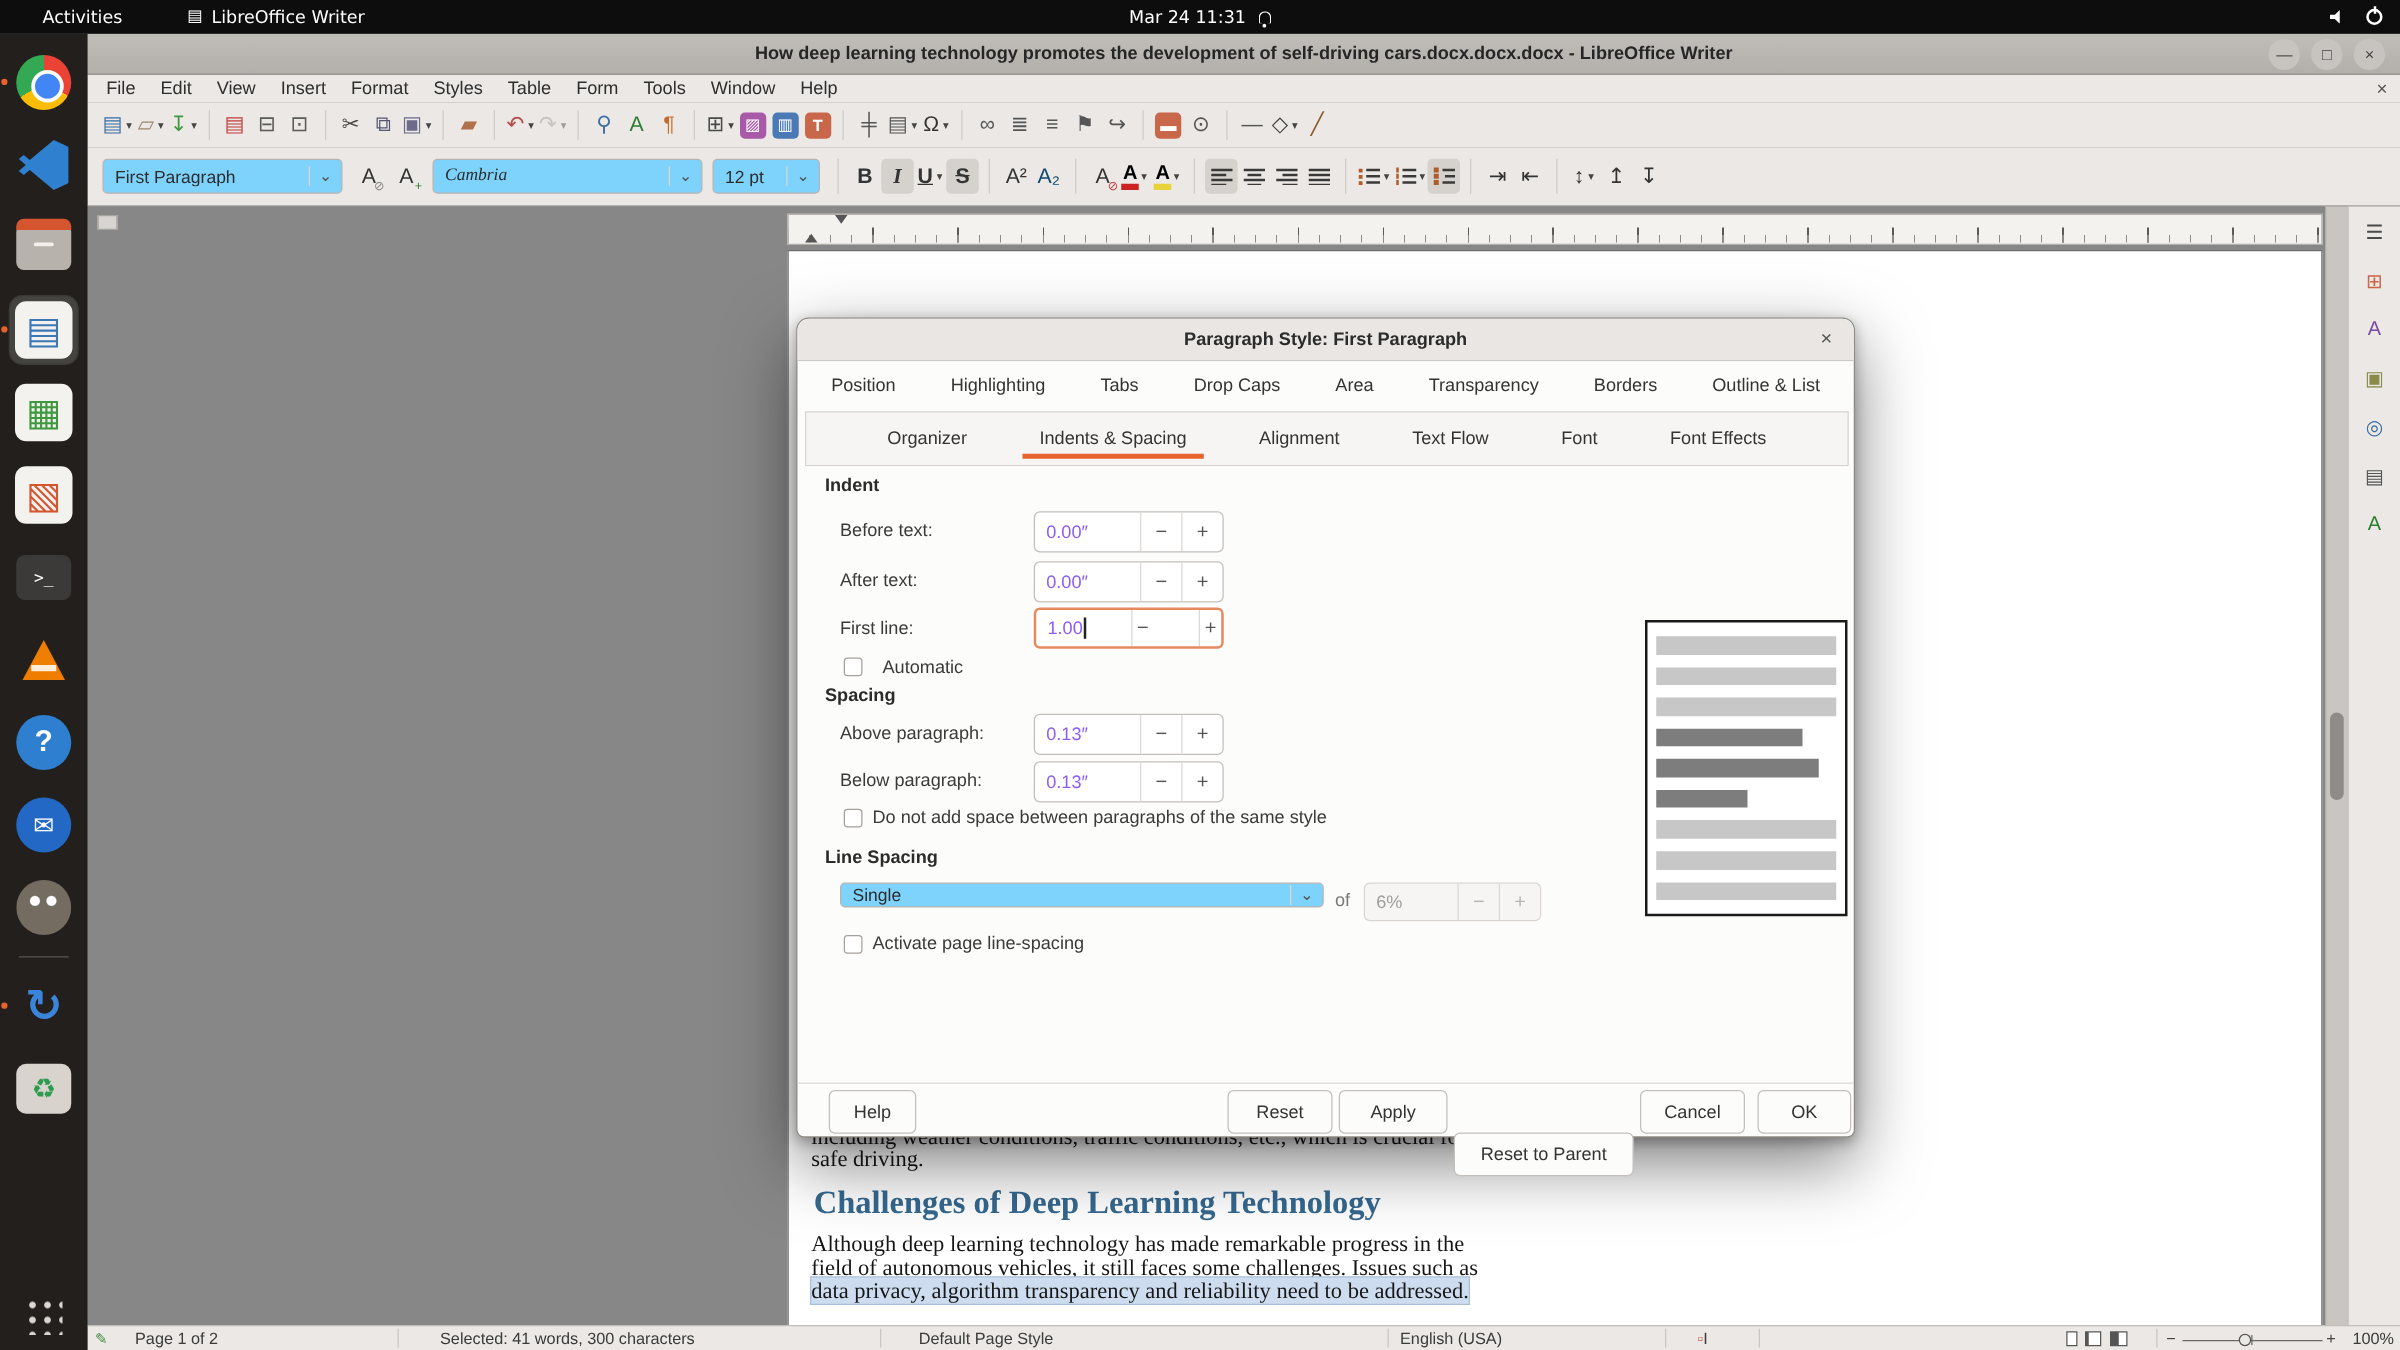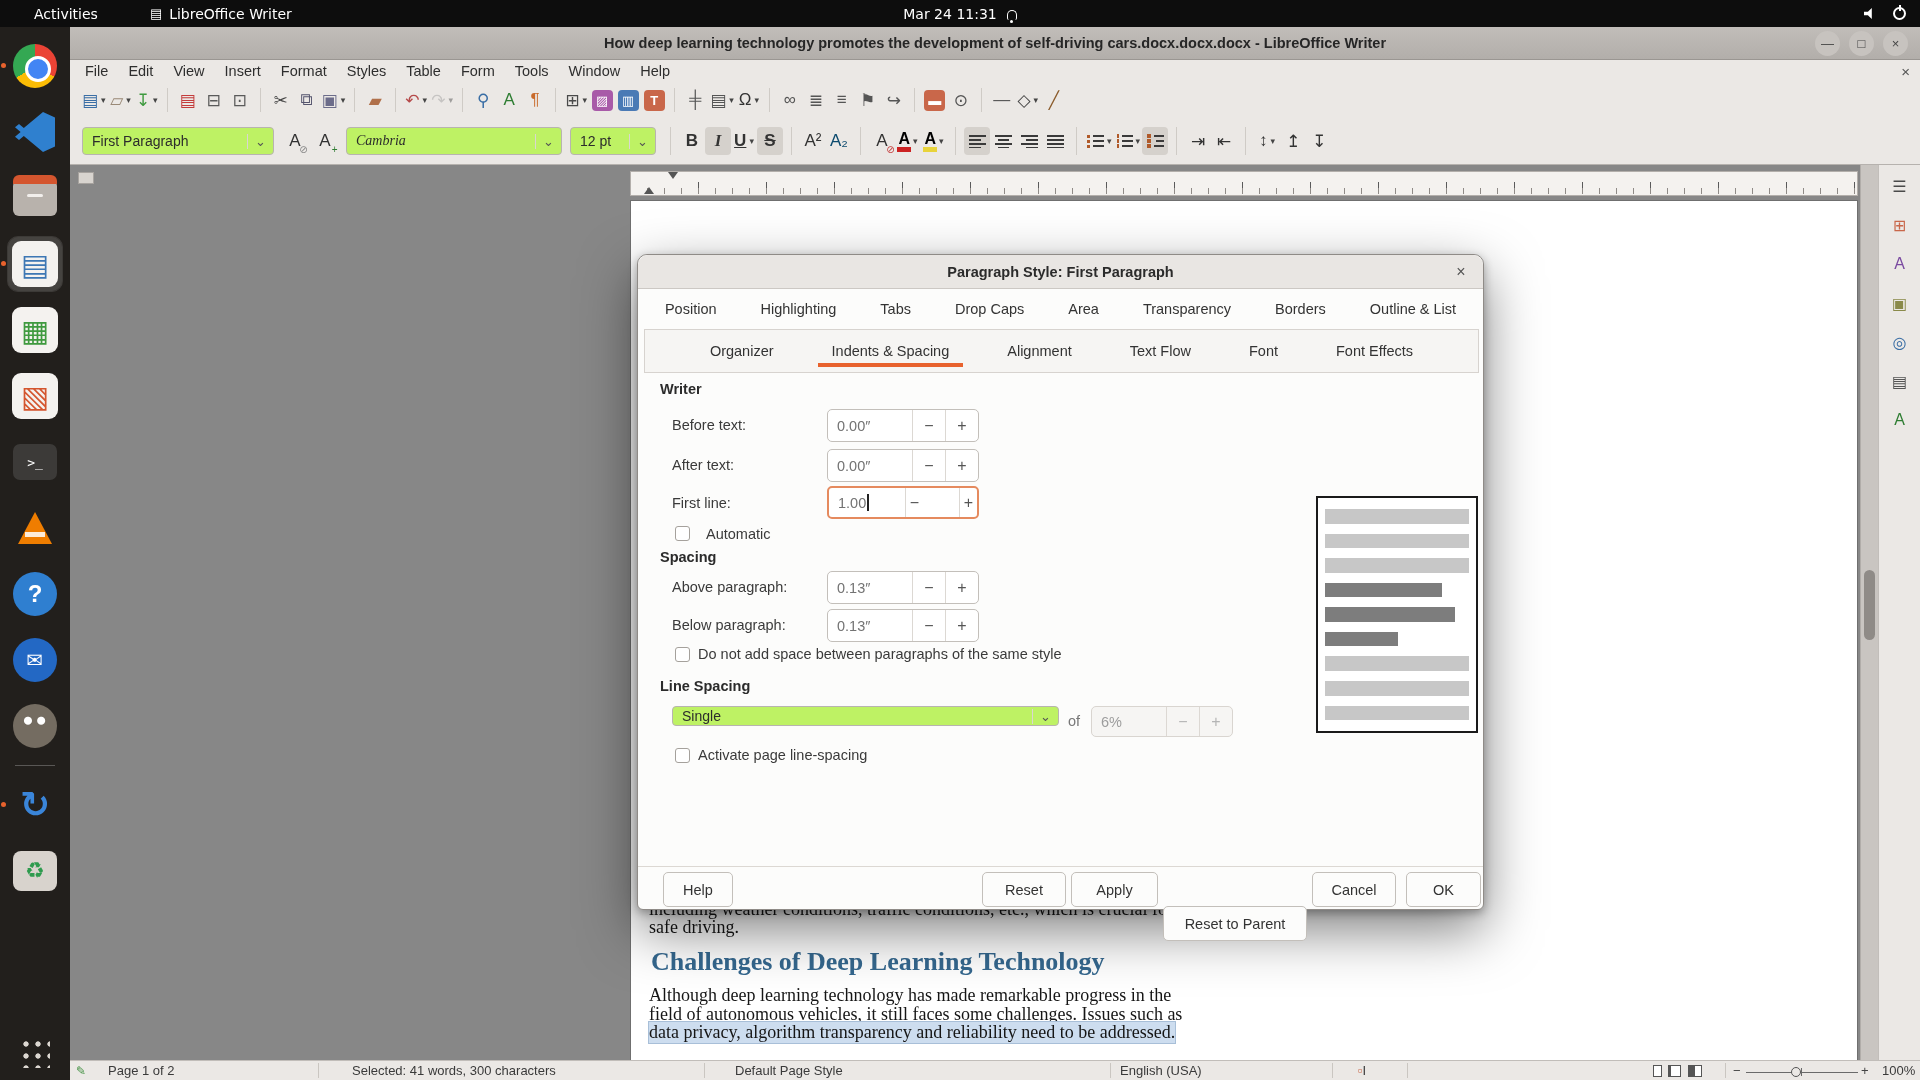--- a/index.html
+++ b/index.html
@@ -86,21 +86,21 @@
       border-bottom:1px solid #b6b2ae; display:flex; align-items:center; padding-left:12px; }
   .tbtn { position:relative; height:28px; min-width:26px; padding:0 2px; display:flex; align-items:center;
       justify-content:center; border-radius:4px; font-size:17px; }
   .tbtn.pressed { background:#d5d1cc; }
   .tbtn.disabled { opacity:.45; }
   .tbtn .sq { width:21px;height:21px;border-radius:4px;display:flex;align-items:center;justify-content:center;
       font-size:13px;font-weight:bold;}
   .dd { font-size:9px; color:#444; margin-left:3px; }
   .tsep { width:1px; height:24px; background:#cfcbc6; margin:0 7px; }
   .t2sep { width:1px; height:28px; background:#cfcbc6; margin:0 8px; }
-  .combo { height:28px; background:#bef264; border:1px solid #b8b4b0; border-radius:4px;
+  .combo { height:28px; background:#7dd3fc; border:1px solid #b8b4b0; border-radius:4px;
       display:flex; align-items:center; font-size:14px; color:#2c2c2c; }
   .combo .cval { padding:0 9px; flex:1; white-space:nowrap; overflow:hidden;}
   .combo .chev { width:26px; text-align:center; color:#555; font-size:13px; border-left:1px solid #dad6d1;}
   #style-combo { width:192px; margin-right:8px; }
   #font-combo  { width:216px; margin:0 8px; }
   #font-combo .cval { font-style:italic; font-family:"Liberation Serif",serif; }
   #size-combo  { width:86px; margin-right:6px; }
   .badge-wrap { position:relative; font-size:17px; }
   .mini-badge { position:absolute; right:-7px; bottom:-4px; font-size:10px; }
   .glyph-bar { position:relative; font-size:16px; font-weight:bold; line-height:1; padding-bottom:5px;}
@@ -189,21 +189,21 @@
       border:1px solid #d7d3cf; border-bottom:1px solid #d7d3cf; }
   .tab2 { position:relative; height:32px; display:flex; align-items:center; }
   .tab2.active::after { content:""; position:absolute; left:-14px; right:-14px; bottom:0; height:4px;
       background:#e8622d; }
   #dlg-content { position:absolute; left:6px; top:118px; width:835px; height:493px; background:#fcfcfb; }
   .sec-title { position:absolute; font-weight:bold; font-size:14.5px; color:#2b2b2b; }
   .f-label { position:absolute; font-size:14.5px; color:#3a3a3a; }
   .spin { position:absolute; width:152px; height:33px; background:#fff; border:1px solid #c3bfba;
       border-radius:5px; display:flex; align-items:stretch; overflow:hidden; }
   .spin.focused { border:2px solid #e58a5e; }
-  .spin .val { flex:1; display:flex; align-items:center; padding-left:9px; font-size:14.5px; color:#737373; }
+  .spin .val { flex:1; display:flex; align-items:center; padding-left:9px; font-size:14.5px; color:#8b5cf6; }
   .spin .sbtn { width:33px; border-left:1px solid #dcd8d3; display:flex; align-items:center;
       justify-content:center; color:#555; font-size:16px; }
   .spin.disabled { background:#f6f5f3; border-color:#d9d5d0; }
   .spin.disabled .val { color:#9d9d9d; }
   .spin.disabled .sbtn { color:#b5b5b5; }
   .caret { display:inline-block; width:1.5px; height:17px; background:#222; margin-left:1px; vertical-align:-3px;}
   .cb { position:absolute; width:15px; height:15px; background:#fff; border:1px solid #a5a19c; border-radius:3px; }
   .cb-label { position:absolute; font-size:14.5px; color:#3a3a3a; }
   #ls-combo { position:absolute; left:28px; top:446px; width:387px; height:20px; }
   #of-label { position:absolute; left:424px; top:453px; font-size:14.5px; color:#777; }
@@ -586,21 +586,21 @@
       <div id="tabs2">
           <span class="tab2">Organizer</span>
           <span class="tab2 active">Indents &amp; Spacing</span>
           <span class="tab2">Alignment</span>
           <span class="tab2">Text Flow</span>
           <span class="tab2">Font</span>
           <span class="tab2">Font Effects</span>
         </div>
 
       <div id="dlg-content">
-        <span class="sec-title" style="left:16px;top:8px;">Writer</span>
+        <span class="sec-title" style="left:16px;top:8px;">Indent</span>
 
         <span class="f-label" style="left:28px;top:44px;">Before text:</span>
         <div class="spin" style="left:183px;top:36px;">
           <span class="val">0.00″</span>
           <span class="sbtn">−</span>
           <span class="sbtn">+</span>
         </div>
 
         <span class="f-label" style="left:28px;top:84px;">After text:</span>
         <div class="spin" style="left:183px;top:76px;">

